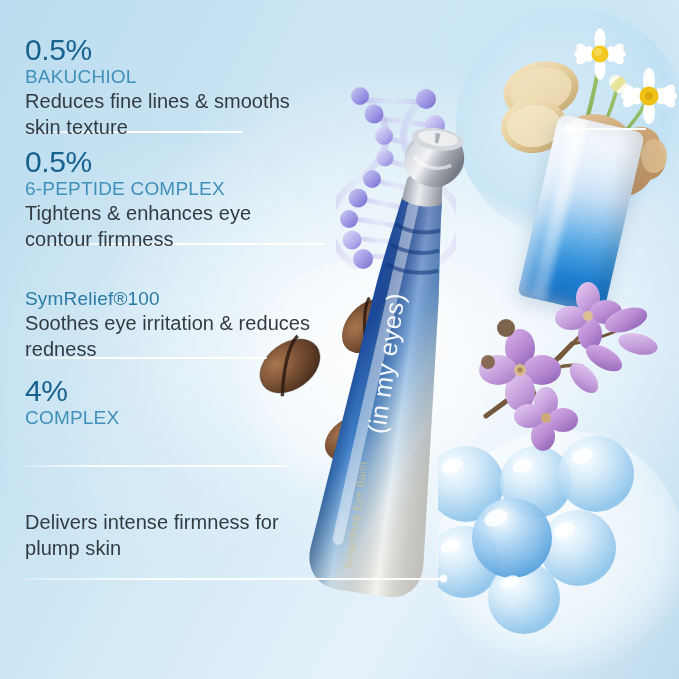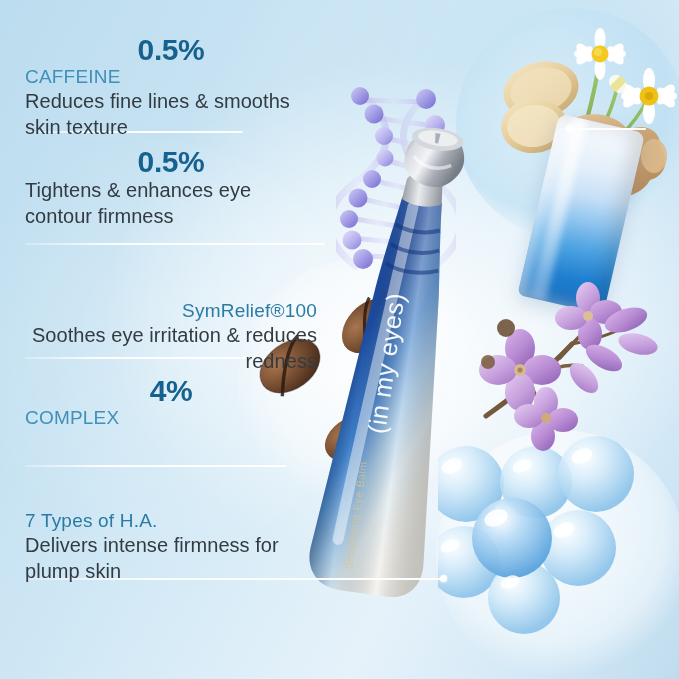--- a/index.html
+++ b/index.html
@@ -24,22 +24,22 @@
     background:radial-gradient(circle at 50% 45%, rgba(255,255,255,.82) 0%, rgba(255,255,255,.42) 52%, rgba(255,255,255,0) 72%);}
   .vig-bot{left:436px;top:430px;width:250px;height:250px;
     background:radial-gradient(circle at 48% 42%, rgba(255,255,255,.88) 0%, rgba(255,255,255,.48) 55%, rgba(255,255,255,0) 73%);}
   .vig-left{left:-60px;top:140px;width:420px;height:420px;
     background:radial-gradient(circle at 60% 50%, rgba(255,255,255,.30) 0%, rgba(255,255,255,0) 70%);}
 
   
   .facts{position:absolute;left:0;top:0;width:330px;height:679px;z-index:26;}
   .fact{position:absolute;left:25px;width:292px;}
   .pct{
-    font-size:30px;font-weight:700;letter-spacing:-.4px;line-height:1.04;
-    color:#17618f;margin:0 0 1px 0;text-align:center;
+    font-size:30px;font-weight:400;letter-spacing:-.4px;line-height:1.04;
+    color:#17618f;margin:0 0 1px 0;
   }
   .iname{
     font-size:19px;font-weight:400;letter-spacing:.2px;line-height:1.12;
     color:#4190b9;margin:0 0 2px 0;
   }
   .iname.dark{color:#2b7ba4;}
   .desc{
     font-size:20px;font-weight:400;line-height:1.28;color:#333b42;margin:0;
     letter-spacing:.05px;
   }
@@ -446,39 +446,39 @@
   <div class="lead" style="left:25px;top:465px;width:262px;"></div>
   <div class="lead" style="left:25px;top:578px;width:418px;"></div>
   <div class="dot" style="left:440px;top:575px;"></div>
   <div class="lead" style="left:560px;top:128px;width:86px;"></div>
   <div class="dot" style="left:566px;top:125px;"></div>
 
   <div class="facts">
 
     <div class="fact" style="top:34px;">
       <p class="pct">0.5%</p>
-      <p class="iname">CAFFEINE</p>
+      <p class="iname">BAKUCHIOL</p>
       <p class="desc">Reduces fine lines &amp; smooths skin texture</p>
     </div>
 
     <div class="fact" style="top:146px;">
       <p class="pct">0.5%</p>
+      <p class="iname">6-PEPTIDE COMPLEX</p>
       <p class="desc">Tightens &amp; enhances eye contour firmness</p>
     </div>
 
-    <div class="fact" style="top:300px;text-align:right;">
+    <div class="fact" style="top:288px;">
       <p class="iname dark">SymRelief®100</p>
       <p class="desc">Soothes eye irritation &amp; reduces redness</p>
     </div>
 
     <div class="fact" style="top:375px;">
       <p class="pct">4%</p>
       <p class="iname">COMPLEX</p>
     </div>
 
     <div class="fact" style="top:510px;">
-      <p class="iname dark">7 Types of H.A.</p>
       <p class="desc">Delivers intense firmness for plump skin</p>
     </div>
 
   </div>
 
 </div>
 
 </body></html>

